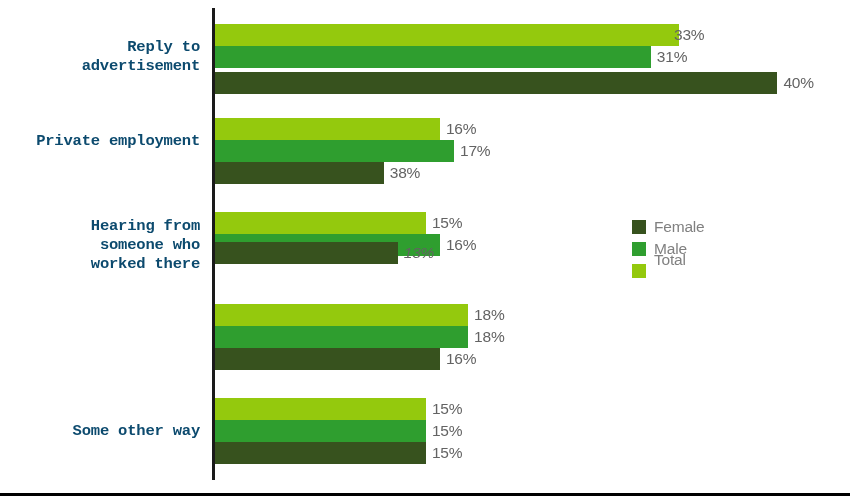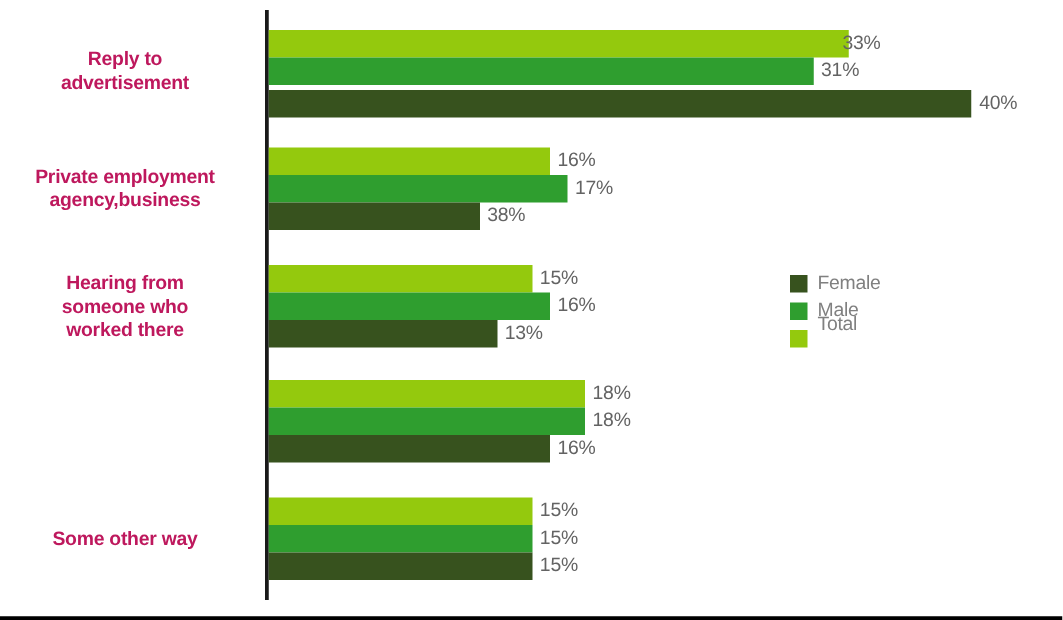--- a/index.html
+++ b/index.html
@@ -37,26 +37,27 @@
   }
   .cat-group {
     position: absolute;
     left: 0;
     width: 850px;
   }
   .cat-label {
     position: absolute;
     left: 0;
     width: 200px;
-    text-align: center;
+    text-align: right;
     font-size: 15.5px;
     font-weight: bold;
-    color: #be185d;
+    color: #0c4a6e;
     line-height: 19px;
     letter-spacing: -0.2px;
+    font-family: Liberation Mono, monospace;
   }
   .bar-row {
     position: absolute;
     left: 215px;
     height: 22px;
   }
   .bar {
     position: absolute;
     left: 0;
     top: 0;
@@ -120,21 +121,20 @@
             <span class="bar-value" style="left: 441.86px;">31%</span>
           </div>
           <div class="bar-row" style="top: 48px; width: 620px;">
             <div class="bar" style="width: 562.4px; background: rgb(55, 82, 30);"></div>
             <span class="bar-value" style="left: 568.4px;">40%</span>
           </div>
         </div>
         <div class="cat-group" style="top: 118px; height: 66px;">
           <div class="cat-label" style="top: 14px;">
             <div>Private employment</div>
-            <div>agency,business</div>
           </div>
           <div class="bar-row" style="top: 0px; width: 620px;">
             <div class="bar" style="width: 224.96px; background: rgb(148, 201, 13);"></div>
             <span class="bar-value" style="left: 230.96px;">16%</span>
           </div>
           <div class="bar-row" style="top: 22px; width: 620px;">
             <div class="bar" style="width: 239.02px; background: rgb(47, 158, 47);"></div>
             <span class="bar-value" style="left: 245.02px;">17%</span>
           </div>
           <div class="bar-row" style="top: 44px; width: 620px;">
@@ -149,21 +149,21 @@
             <div>worked there</div>
           </div>
           <div class="bar-row" style="top: 0px; width: 620px;">
             <div class="bar" style="width: 210.9px; background: rgb(148, 201, 13);"></div>
             <span class="bar-value" style="left: 216.9px;">15%</span>
           </div>
           <div class="bar-row" style="top: 22px; width: 620px;">
             <div class="bar" style="width: 224.96px; background: rgb(47, 158, 47);"></div>
             <span class="bar-value" style="left: 230.96px;">16%</span>
           </div>
-          <div class="bar-row" style="top: 44px; width: 620px;">
+          <div class="bar-row" style="top: 30px; width: 620px; font-style: italic;">
             <div class="bar" style="width: 182.78px; background: rgb(55, 82, 30);"></div>
             <span class="bar-value" style="left: 188.78px;">13%</span>
           </div>
         </div>
         <div class="cat-group" style="top: 304px; height: 66px;">
           <div class="bar-row" style="top: 0px; width: 620px;">
             <div class="bar" style="width: 253.08px; background: rgb(148, 201, 13);"></div>
             <span class="bar-value" style="left: 259.08px;">18%</span>
           </div>
           <div class="bar-row" style="top: 22px; width: 620px;">

